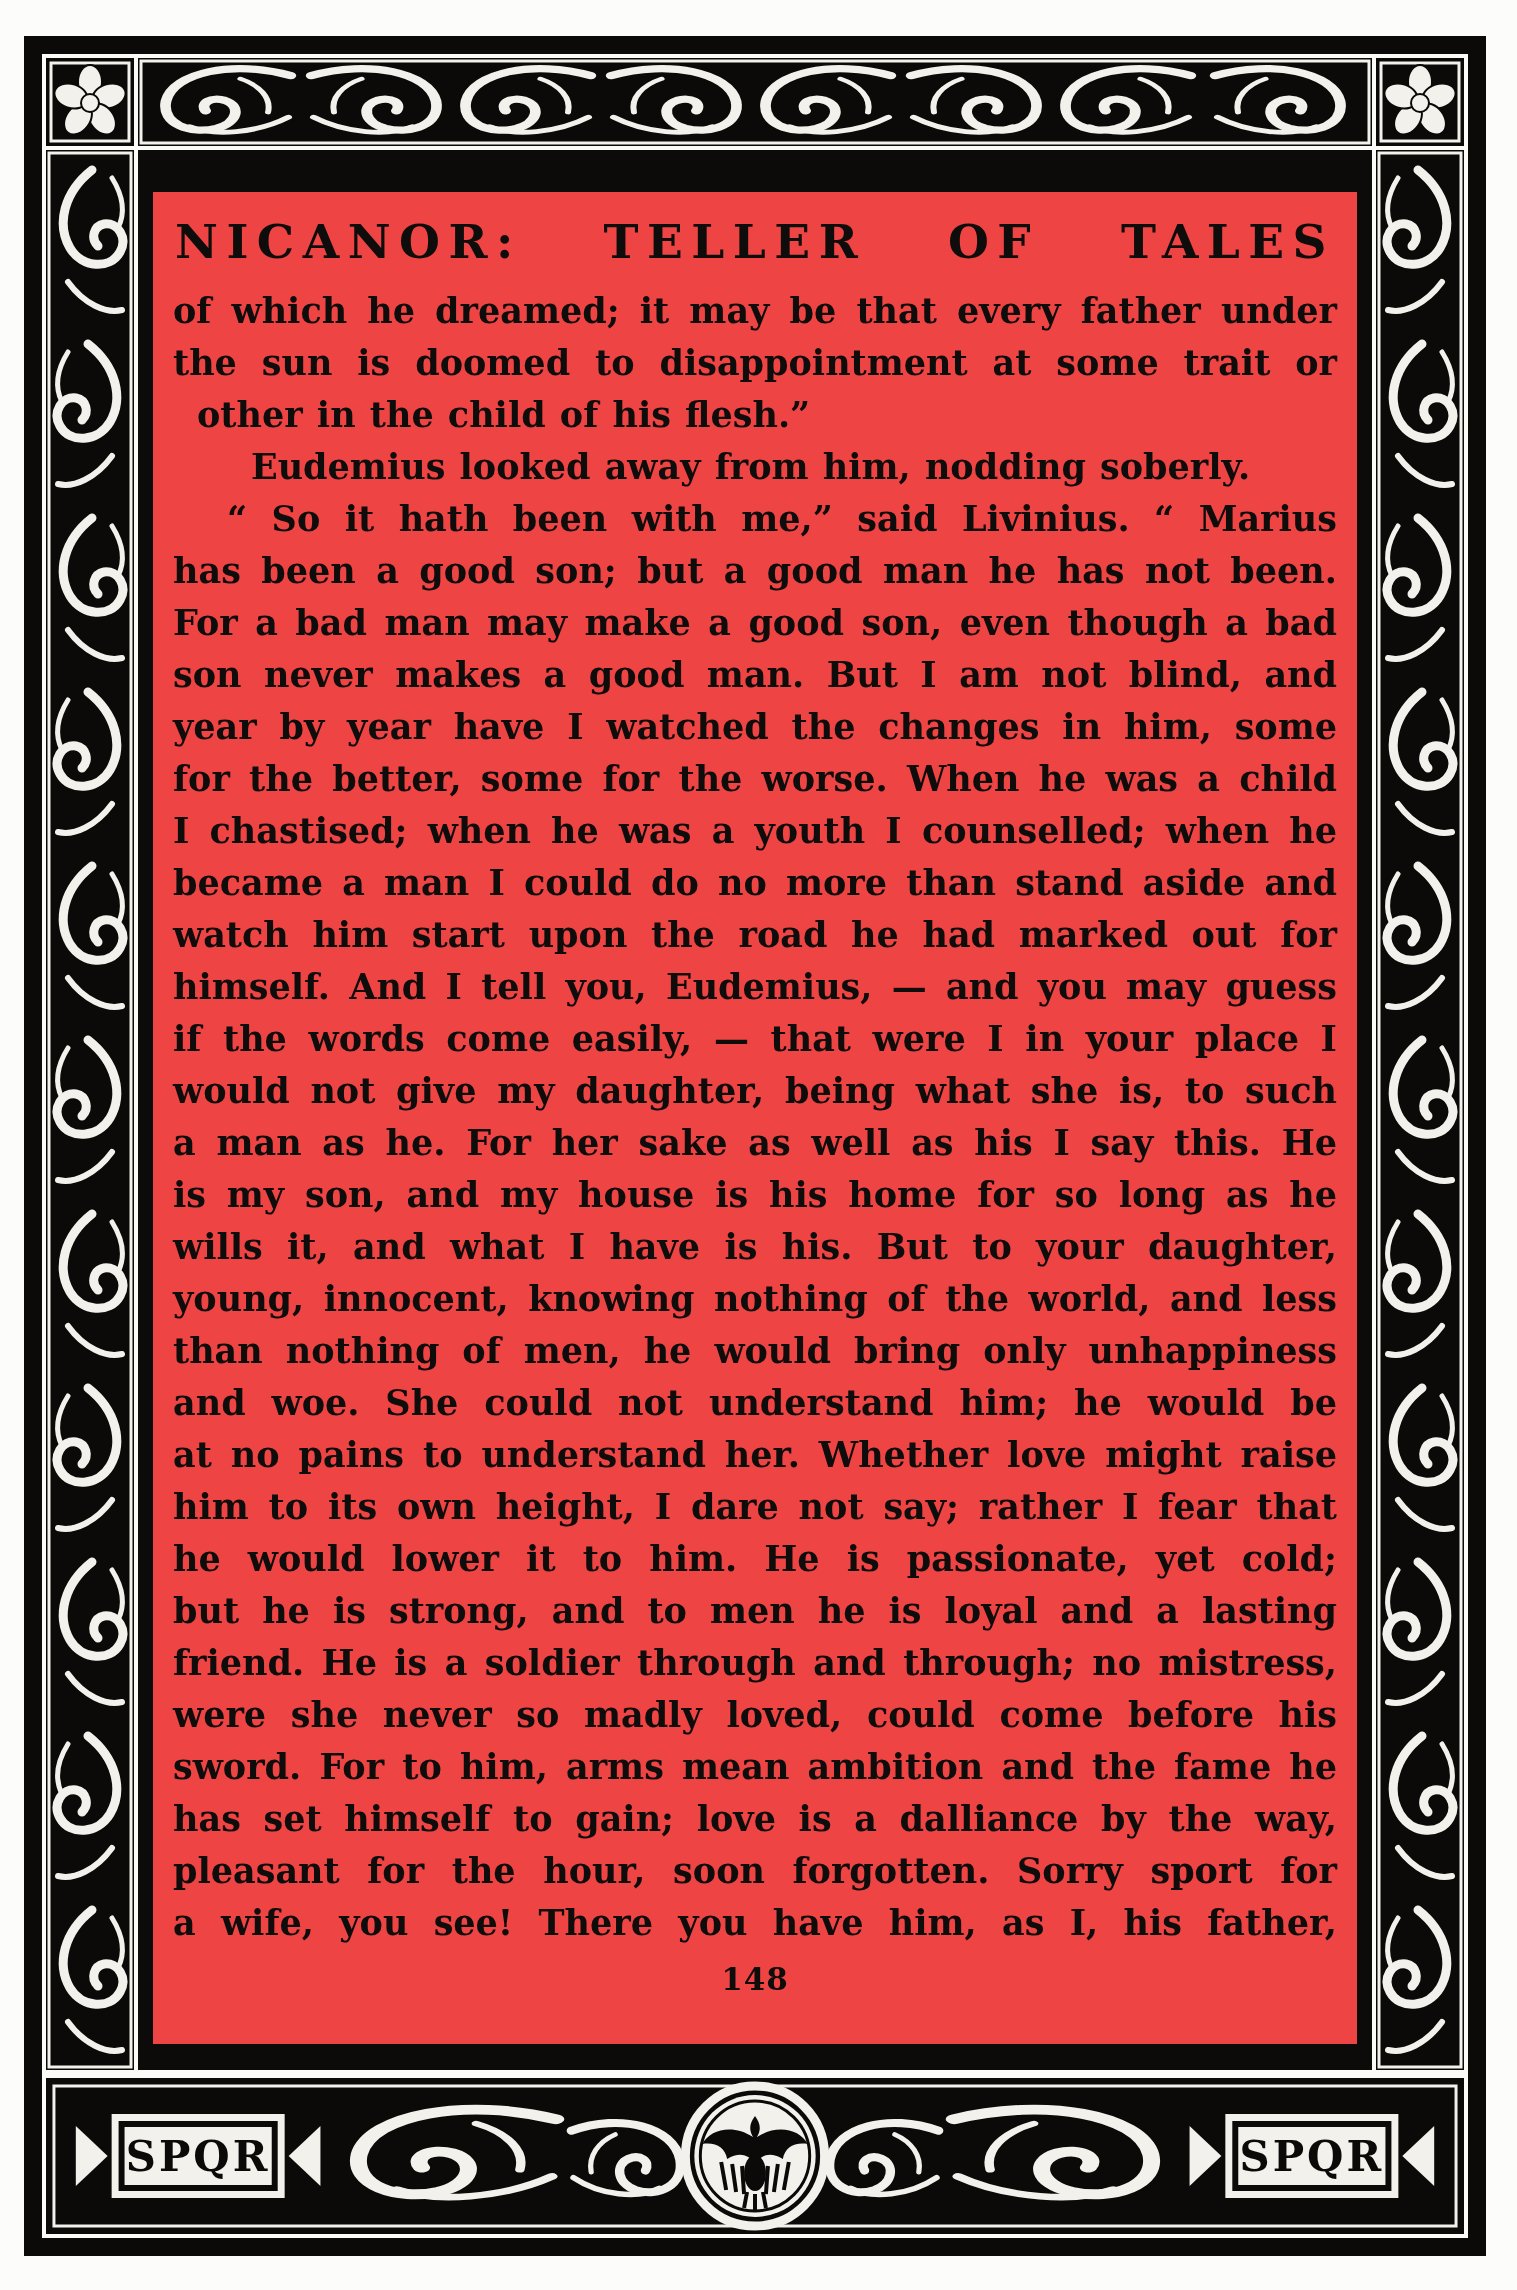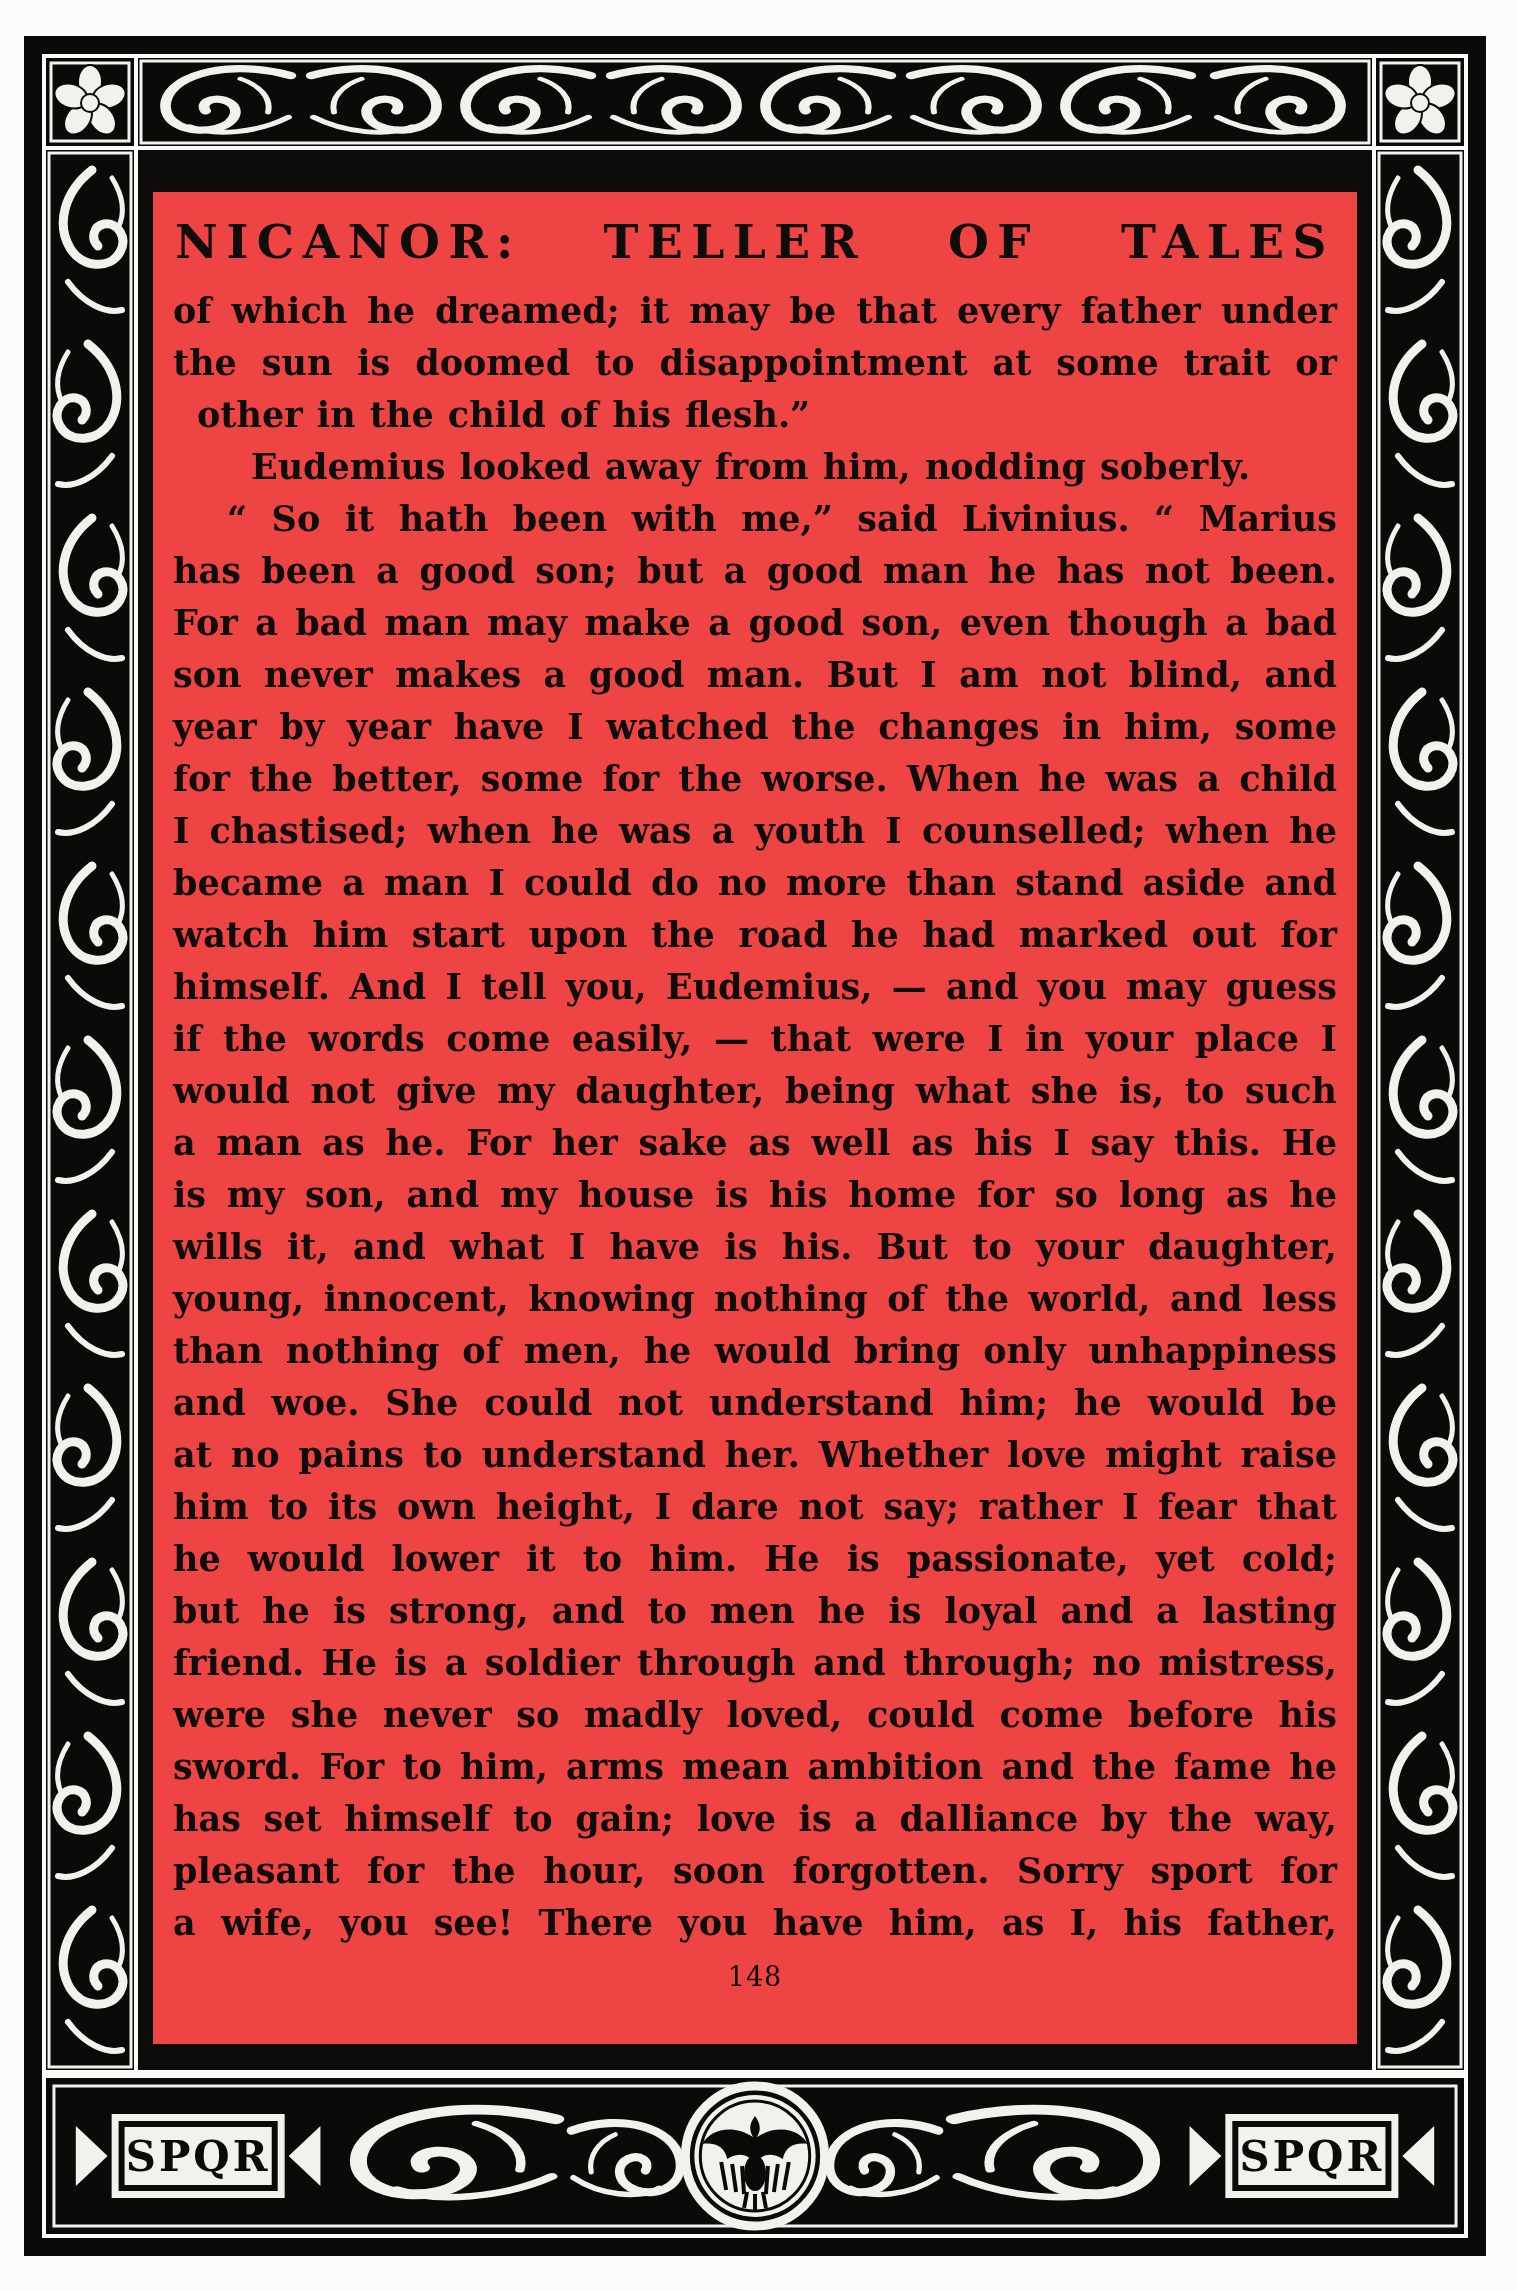--- a/index.html
+++ b/index.html
@@ -22,21 +22,21 @@
             box-sizing:border-box;}
   .textcol{position:absolute;left:20px;right:20px;top:20px;bottom:8px;}
   .page-title{font-weight:bold;font-size:47px;letter-spacing:0.18em;
               text-align:justify;text-align-last:justify;
               margin:2px 2px 16px 2px;white-space:nowrap;
               text-align-last:justify;-moz-text-align-last:justify;}
   .bodytext{font-size:35px;line-height:52px;word-spacing:2px;font-weight:bold;}
   .line{text-align:justify;text-align-last:justify;-moz-text-align-last:justify;}
   .line.end{text-align-last:left;margin-left:24px;-moz-text-align-last:left;}
   .line.indent{padding-left:54px;}
-  .folio{text-align:center;font-size:27px;font-weight:normal;margin-top:12px;
+  .folio{text-align:center;font-size:31px;font-weight:bold;margin-top:12px;
          letter-spacing:1px;}
 </style>
 </head>
 <body>
 
 <div class="scan">
 
   <svg width="0" height="0" style="position:absolute">
     <defs>
       <g id="scrollM">

